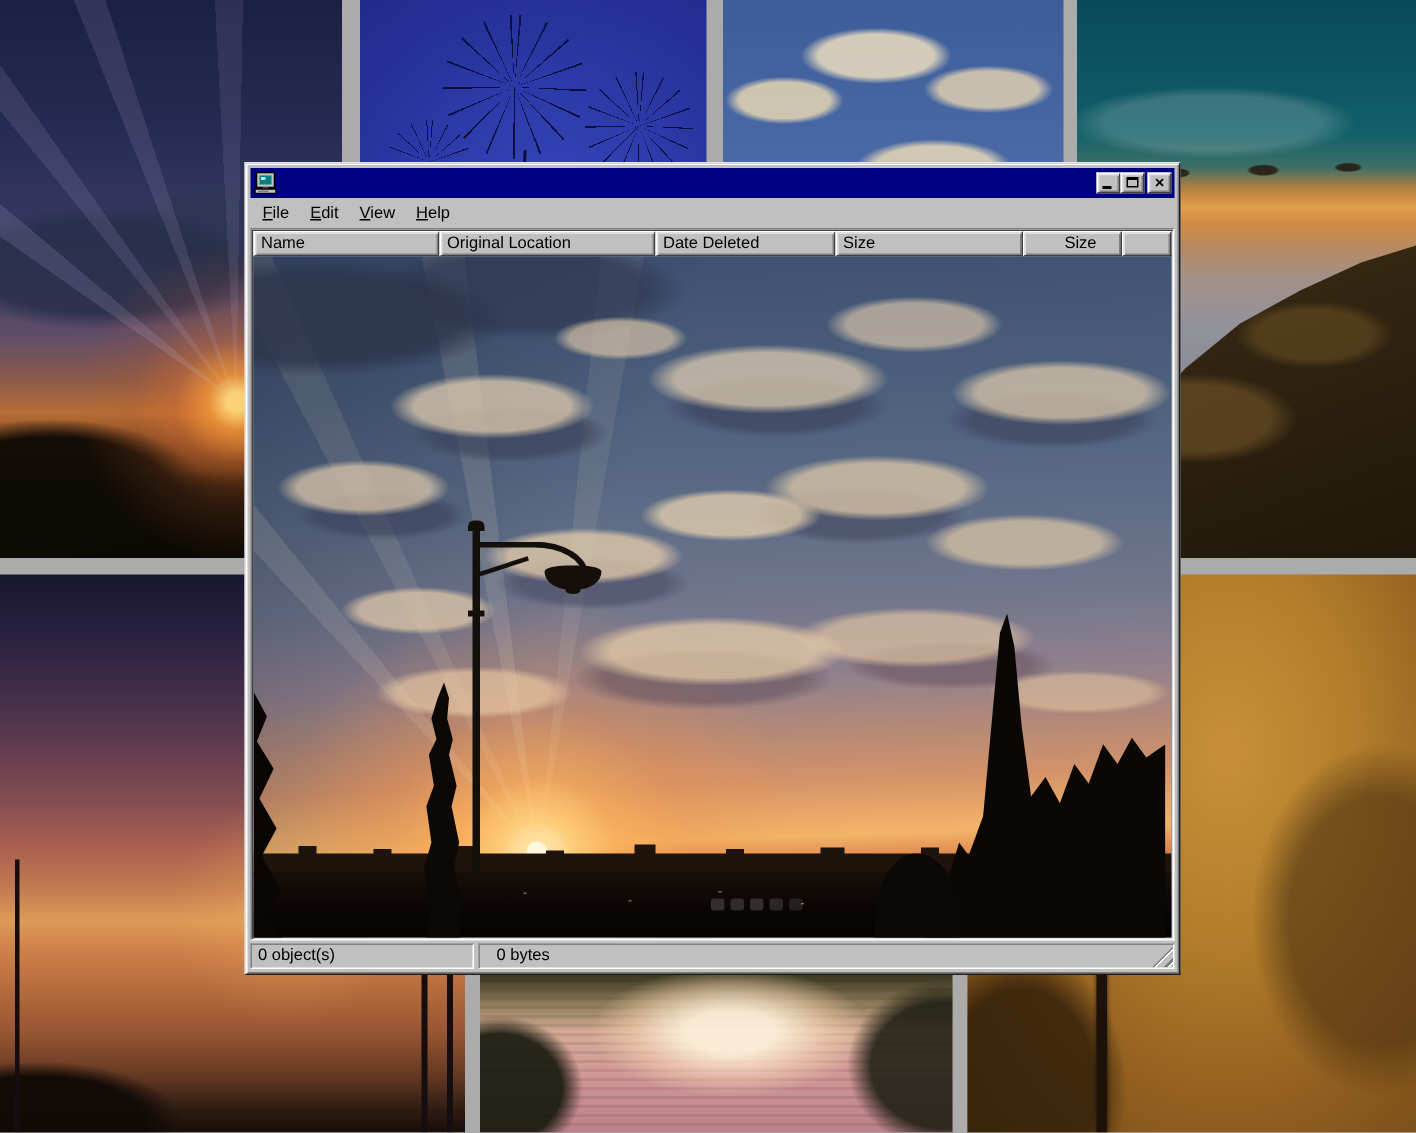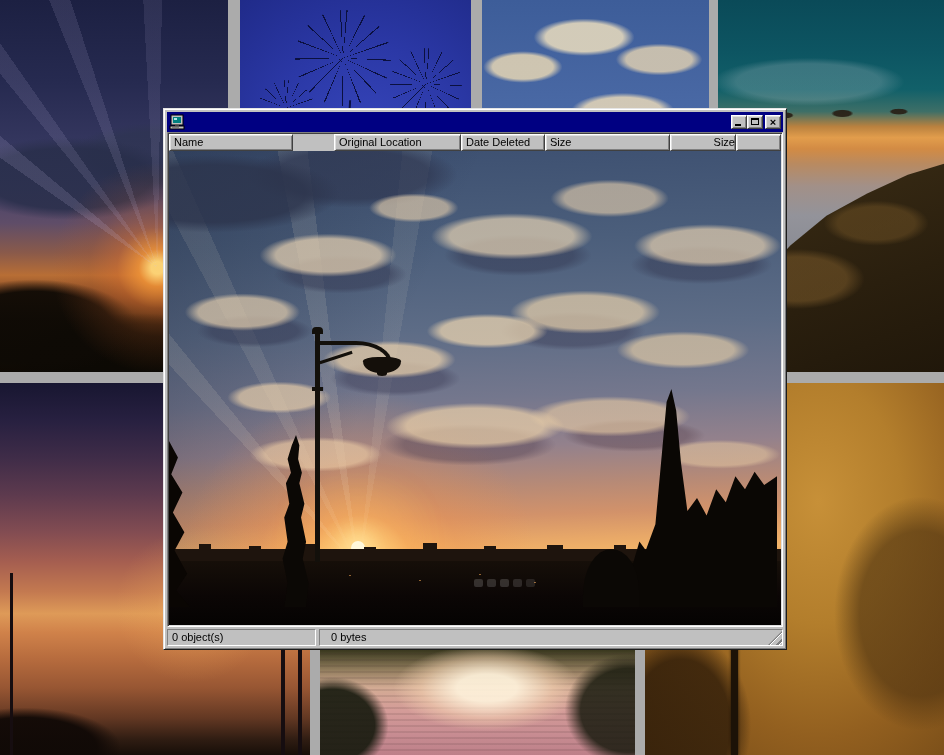--- a/index.html
+++ b/index.html
@@ -88,21 +88,21 @@
   .g-max { position:absolute; left:3px; top:2px; width:8px; height:7px; border:1px solid #000; border-top:2px solid #000; }
   .g-close { position:absolute; inset:0; font-size:11px; font-weight:bold; color:#000; text-align:center; line-height:12px; }
   .menubar { height:20px; display:flex; align-items:center; padding-left:1px; flex:0 0 auto; }
   .menu-item { font-size:11px; color:#000; padding:2px 7px; }
   .u { text-decoration:underline; }
   .listview { flex:1 1 auto; display:flex; flex-direction:column; min-height:0;
     border-top:1px solid #808080; border-left:1px solid #808080;
     border-bottom:1px solid #ffffff; border-right:1px solid #ffffff;
     box-shadow: inset 1px 1px 0 #404040, inset -1px -1px 0 #dfdfdf; }
   .header-row { height:17px; display:flex; flex:0 0 auto; background:#c0c0c0; margin:1px 1px 0 1px; }
-  .col-h { height:17px; background:#c0c0c0; font-size:11px; color:#000; padding:1px 0 0 4px;
+  .col-h { height:17px; background:#c0c0c0; font-size:11px; color:#000; padding:1px 16px 0 4px;
     border:1px solid; border-color:#ffffff #404040 #404040 #ffffff;
     box-shadow: inset 1px 1px 0 #dfdfdf, inset -1px -1px 0 #808080;
     white-space:nowrap; overflow:hidden; }
   .col-h.right { text-align:right; }
   .photo { flex:1 1 auto; position:relative; overflow:hidden; margin:0 1px 1px 1px; background:#46587a; }
 
   
   .sky { position:absolute; inset:0;
     background:
       conic-gradient(from -52deg at 31% 88%, rgba(255,240,212,0) 0 9deg, rgba(255,240,212,.11) 9deg 13deg, rgba(255,240,212,0) 13deg 24deg, rgba(255,240,212,.09) 24deg 28deg, rgba(255,240,212,0) 28deg 41deg, rgba(255,240,212,.11) 41deg 45deg, rgba(255,240,212,0) 45deg 58deg, rgba(255,240,212,.08) 58deg 62deg, rgba(255,240,212,0) 62deg 360deg),
@@ -215,26 +215,32 @@
         <div class="g-min"></div>
       </div>
     <div class="tb-btn">
         <div class="g-max"></div>
       </div>
     <div class="tb-btn close">
         <div class="g-close">×</div>
       </div>
   </div>
 
+  <div class="menubar">
+    <span class="menu-item"><span class="u">F</span><span>ile</span></span>
+    <span class="menu-item"><span class="u">E</span><span>dit</span></span>
+    <span class="menu-item"><span class="u">V</span><span>iew</span></span>
+    <span class="menu-item"><span class="u">H</span><span>elp</span></span>
+  </div>
 
   <div class="listview">
     <div class="header-row">
       <div class="col-h" style="width:124px;">Name</div>
-      <div class="col-h" style="width:127px;margin-left:41px;">Original Location</div>
-      <div class="col-h" style="width:84px;">Date Deleted</div>
+      <div class="col-h" style="width:144px;">Original Location</div>
+      <div class="col-h" style="width:120px;">Date Deleted</div>
       <div class="col-h" style="width:125px;">Size</div>
       <div class="col-h right" style="width:66px;">Size</div>
       <div class="col-h" style="flex:1 1 auto;"></div>
     </div>
 
     <div class="photo">
       <div class="sky"></div>
       <div class="cloudsB"></div>
       <div class="cloudsA"></div>
       <div class="sun"></div>

